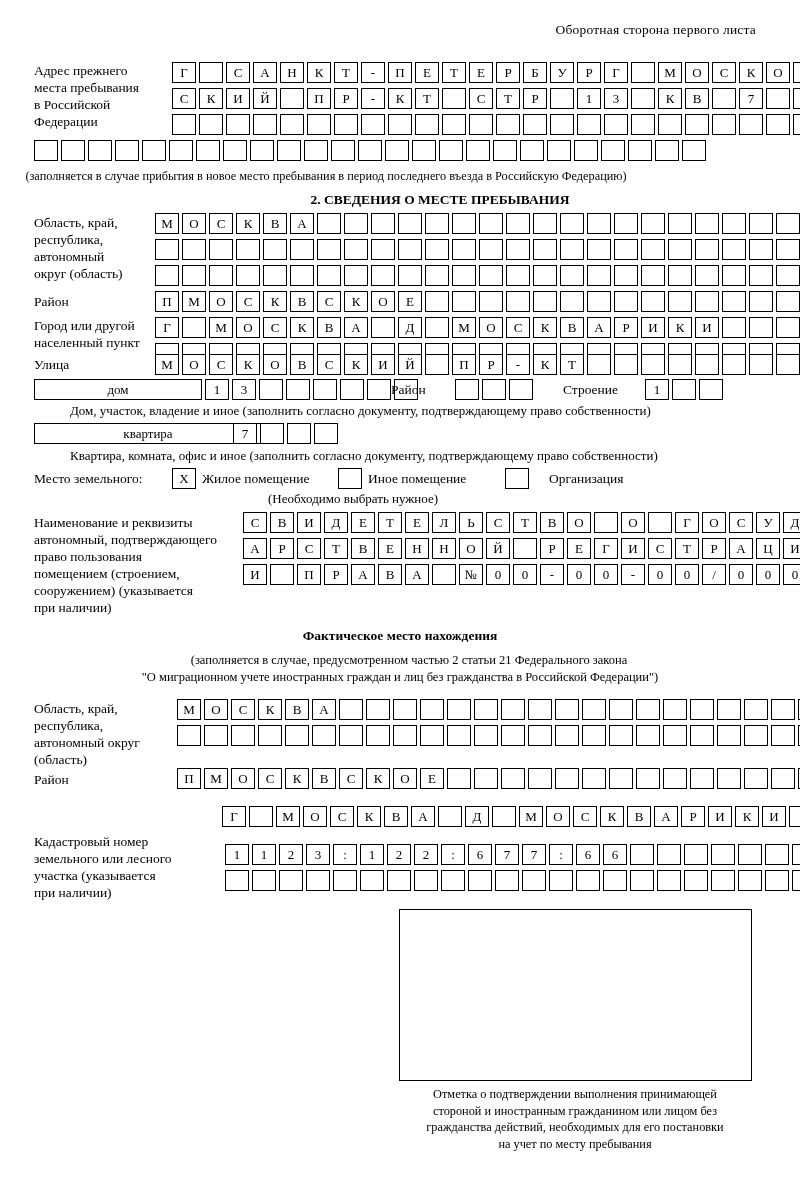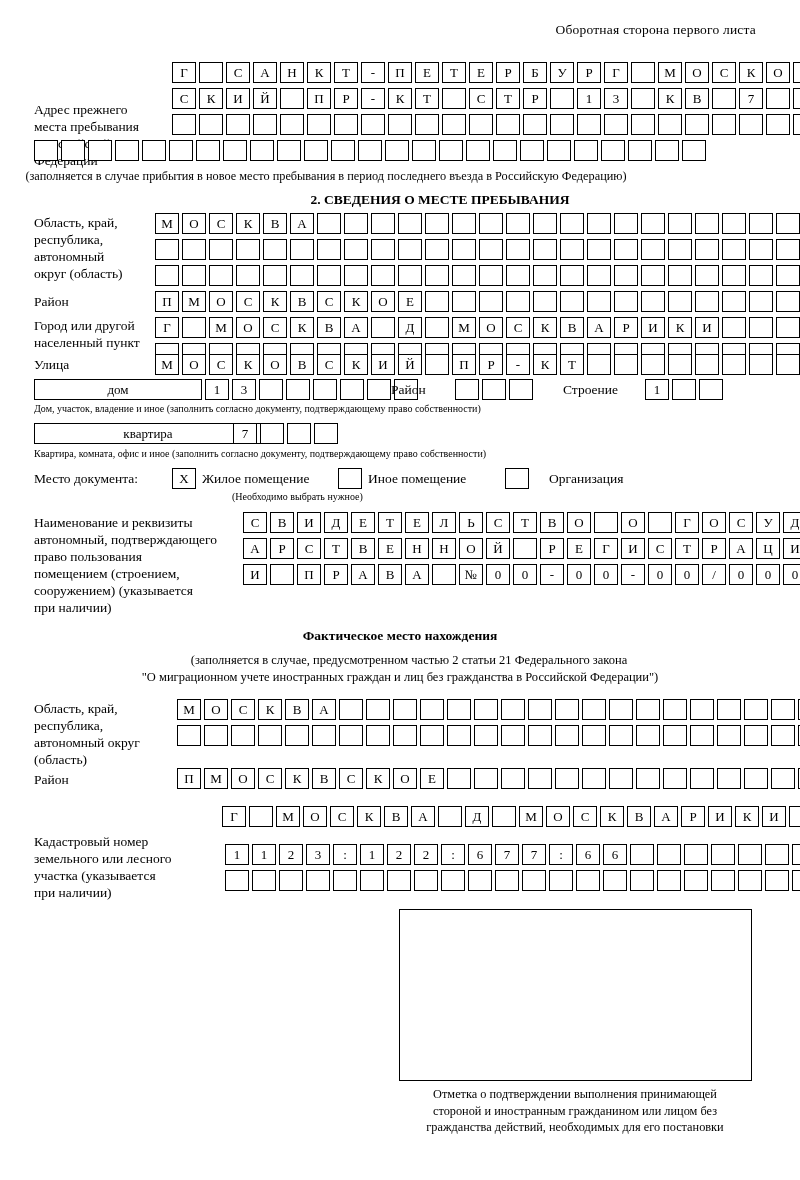--- a/index.html
+++ b/index.html
@@ -31,21 +31,22 @@
   .center-title {
     text-align: center;
     font-weight: bold;
     font-size: 13.5px;
   }
   .center-note {
     text-align: center;
     font-size: 12.5px;
   }
   .small {
-    font-size: 10px;
+    font-size: 13px;
+    margin-left: 36px;
   }
   
   .boxrow {
     display: flex;
     gap: 0;
   }
   .bx {
     width: 24px;
     height: 21px;
     border: 1px solid #000;
@@ -82,21 +83,21 @@
     line-height: 16.5px;
   }
 </style>
 </head>
 <body>
 
 <div class="page">
 
   <div class="hdr-right">Оборотная сторона первого листа</div>
 
-  <div class="lblbox" style="left:34px; top:62px; width:145px;margin-top:39px;">
+  <div class="lblbox" style="left:34px; top:62px; width:145px;">
     <div>Адрес прежнего</div>
     <div>места пребывания</div>
     <div>в Российской</div>
     <div>Федерации</div>
   </div>
 
   <div class="abs boxrow" id="pa-r0" style="left:172px; top:62px;">
       <div class="bx">Г</div>
       <div class="bx"></div>
       <div class="bx">С</div>
@@ -432,21 +433,21 @@
 
   <div class="abs wide-field" style="left:34px; top:423px; width:228px;">квартира</div>
   <div class="abs boxrow" id="s2-flat" style="left:233px; top:423px;">
       <div class="bx">7</div>
       <div class="bx"></div>
       <div class="bx"></div>
       <div class="bx"></div>
     </div>
   <div class="abs small" style="left:34px; top:448px;">Квартира, комната, офис и иное (заполнить согласно документу, подтверждающему право собственности)</div>
 
-  <div class="lblbox" style="left:34px; top:470px;">Место документа:</div>
+  <div class="lblbox" style="left:34px; top:470px;">Место земельного:</div>
   <div class="abs bx" id="pt-1" style="left:172px; top:468px; margin:0;">Х</div>
   <div class="lblbox" style="left:202px; top:470px;">Жилое помещение</div>
   <div class="abs bx" id="pt-2" style="left:338px; top:468px; margin:0;"></div>
   <div class="lblbox" style="left:368px; top:470px;">Иное помещение</div>
   <div class="abs bx" id="pt-3" style="left:505px; top:468px; margin:0;"></div>
   <div class="lblbox" style="left:549px; top:470px;">Организация</div>
   <div class="abs small" style="left:232px; top:491px;">(Необходимо выбрать нужное)</div>
 
   <div class="lblbox" style="left:34px; top:514px; width:210px;">
     <div>Наименование и реквизиты</div>
@@ -695,15 +696,16 @@
       <div class="bx"></div>
       <div class="bx"></div>
       <div class="bx"></div>
     </div>
 
   <div class="bigbox" style="left:399px; top:909px; width:353px; height:172px;"></div>
   <div class="footnote" style="left:380px; top:1086px; width:390px;">
     <div>Отметка о подтверждении выполнения принимающей</div>
     <div>стороной и иностранным гражданином или лицом без</div>
     <div>гражданства действий, необходимых для его постановки</div>
+    <div>на учет по месту пребывания</div>
   </div>
 
 </div>
 
 </body></html>

